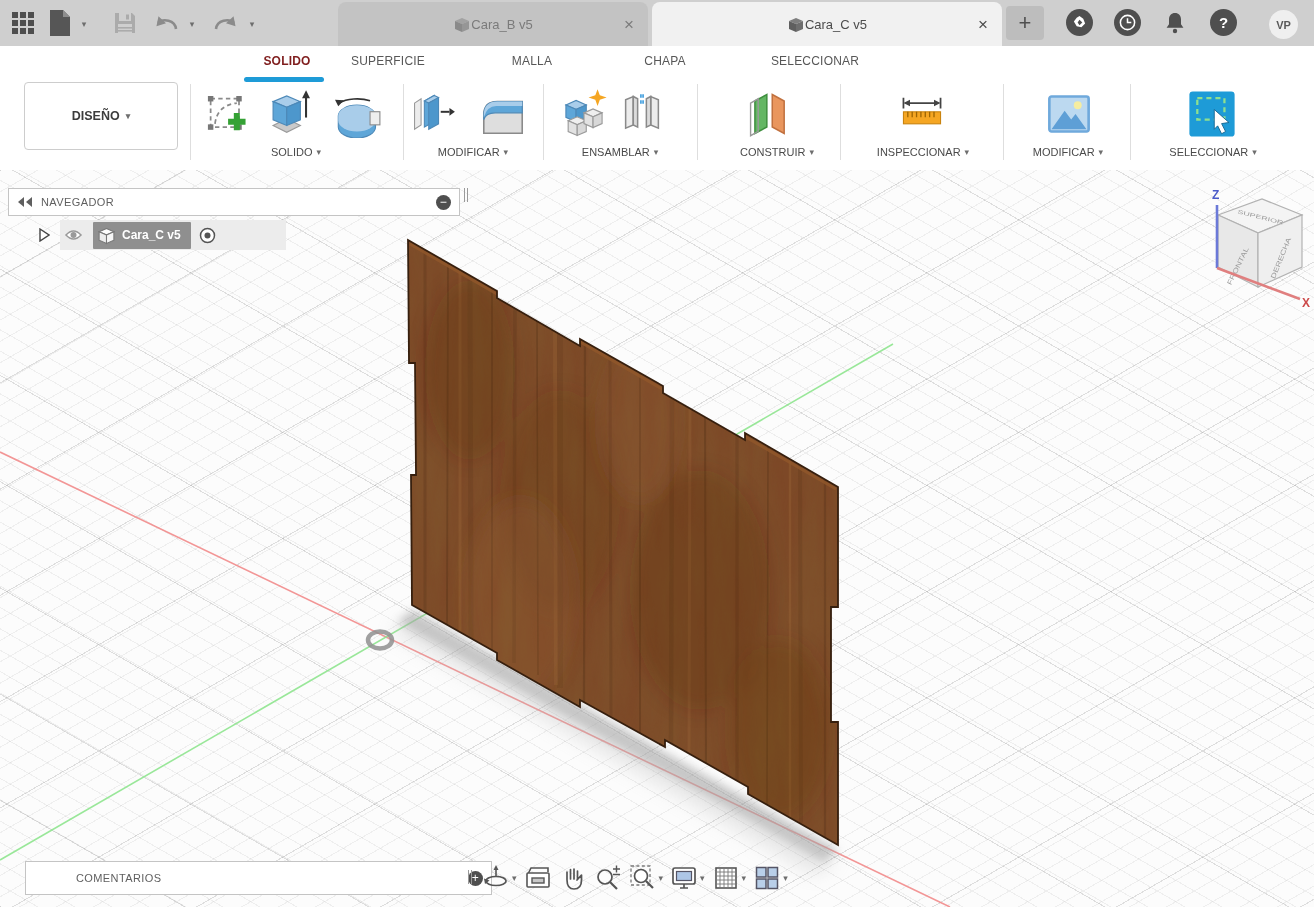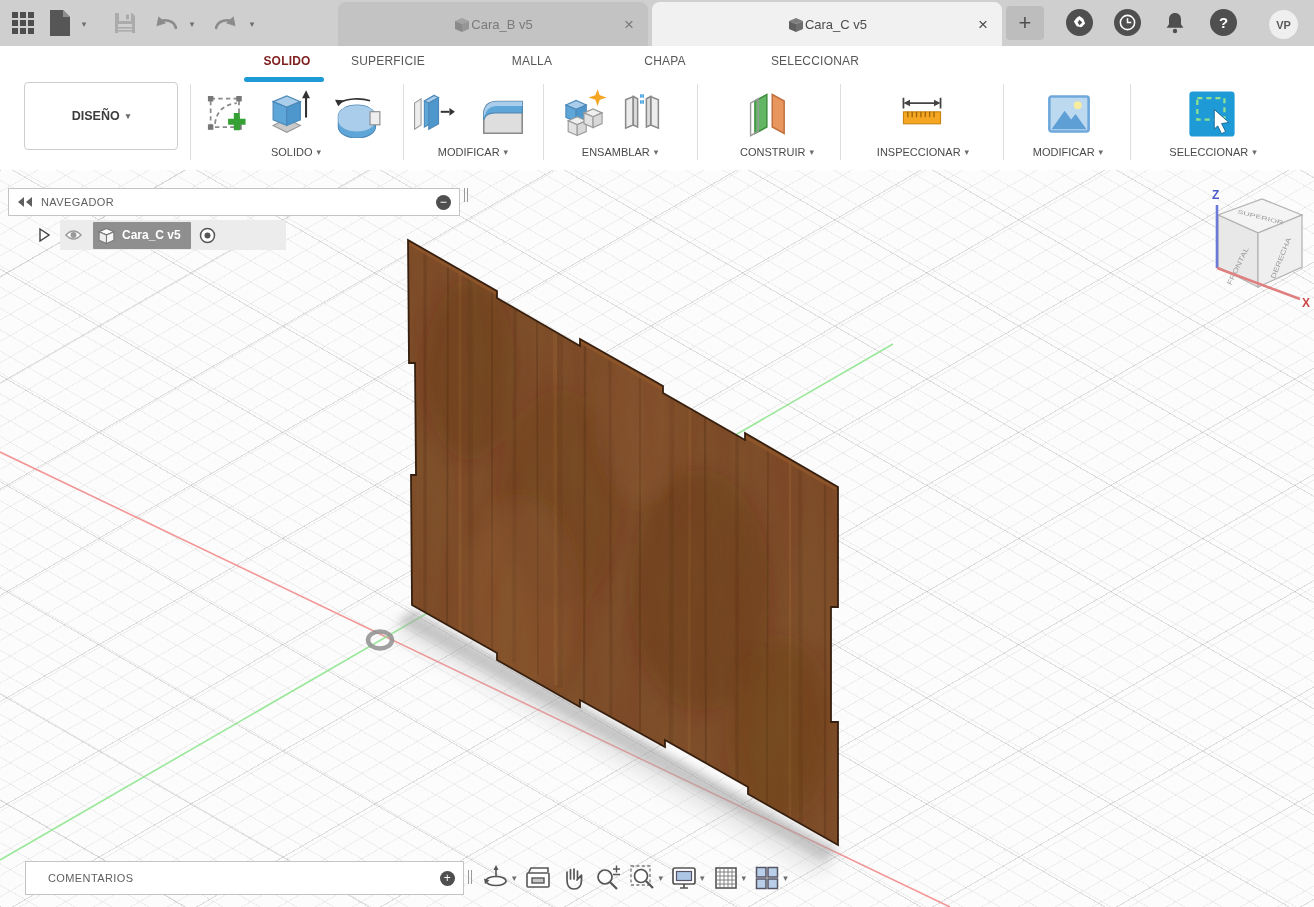--- a/index.html
+++ b/index.html
@@ -36,21 +36,21 @@
     background-image:
       repeating-linear-gradient(150deg, rgba(100,100,100,0.20) 0 1px, transparent 1px 92px),
       repeating-linear-gradient(30deg,  rgba(100,100,100,0.20) 0 1px, transparent 1px 92px),
       repeating-linear-gradient(150deg, rgba(120,120,120,0.10) 0 1px, transparent 1px 18.5px),
       repeating-linear-gradient(30deg,  rgba(120,120,120,0.10) 0 1px, transparent 1px 18.5px);}
   .scene{position:absolute;left:0;top:0;}
   
   .panelbar{position:absolute;background:#fff;border:1px solid #c4c4c4;display:flex;align-items:center;
             font-size:11px;color:#5f5f5f;letter-spacing:.4px;}
   .nav-bar{left:8px;top:12px;width:450px;height:26px;margin-top:6px;}
-  .com-bar{left:25px;top:691px;width:437px;height:32px;}
+  .com-bar{left:25px;top:691px;width:437px;height:32px;padding-left:28px;}
   .pb-title{flex:1;}
   .mincirc{width:15px;height:15px;border-radius:50%;background:#4f4f4f;color:#fff;display:flex;align-items:center;
            justify-content:center;font-size:12px;line-height:1;margin-right:8px;}
   .vhandle{position:absolute;width:2px;height:14px;border-left:1.5px solid #9a9a9a;border-right:1.5px solid #9a9a9a;}
   .treerow{position:absolute;left:60px;top:50px;width:226px;height:30px;background:#ececec;display:flex;align-items:center;}
   .treehl{display:flex;align-items:center;gap:6px;background:#8f8f8f;height:27px;padding:0 10px 0 4px;border-radius:1px;}
   .treehl .tl{color:#fff;font-size:12px;font-weight:bold;}
   
   .navtools{position:absolute;left:482px;top:692px;height:32px;display:flex;align-items:center;gap:7px;}
   .ntool{display:flex;align-items:center;gap:2px;}

